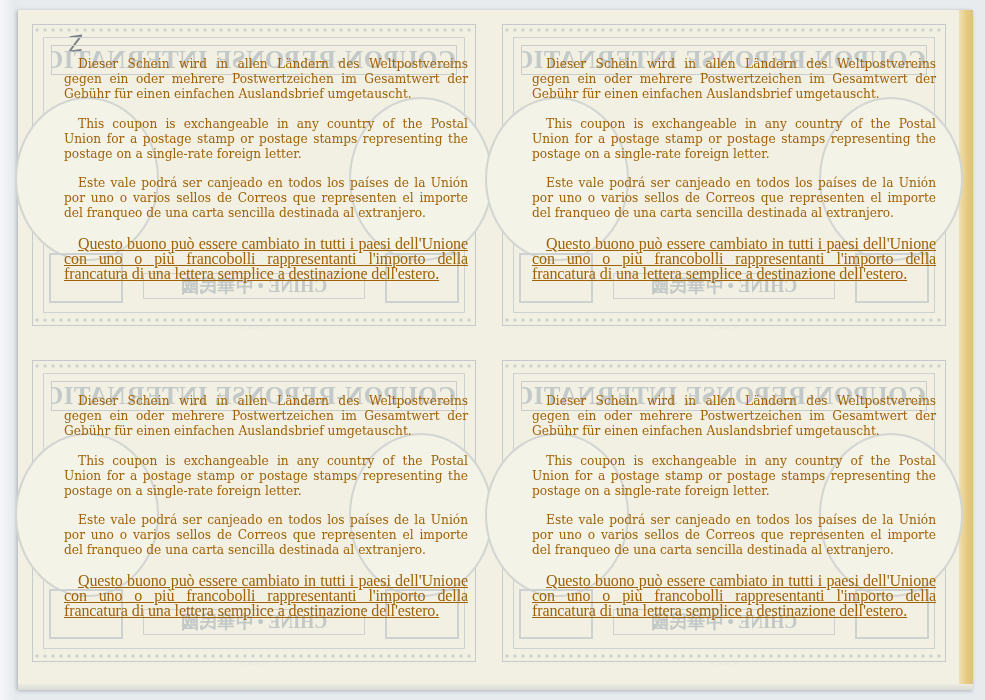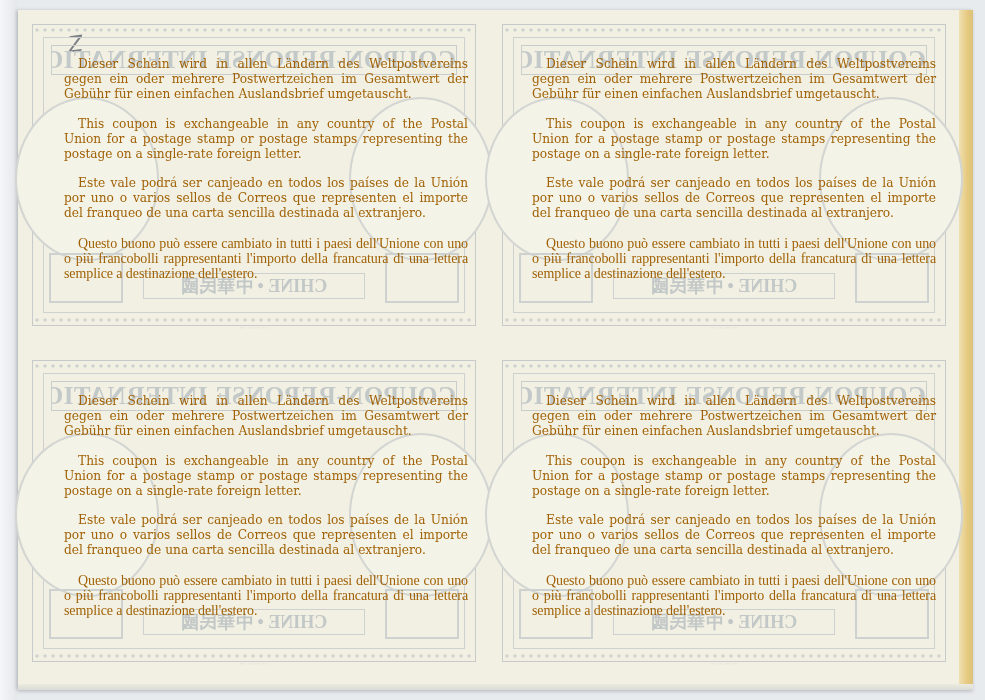--- a/index.html
+++ b/index.html
@@ -81,21 +81,21 @@
     position: absolute; bottom: -6px; left: 0; right: 0; text-align: center;
     color: #cfd2d0; font-size: 6px; font-family: "DejaVu Sans", sans-serif; transform: scaleX(-1);
   }
   .text-block {
     position: absolute; left: 40px; top: 41px; width: 404px;
     color: #a16207; font-family: "DejaVu Serif", serif; font-size: 12.2px; line-height: 15px;
   }
   .para {
     margin: 0 0 14.5px 0; text-align: justify; text-align-last: left; text-indent: 14px;
   }
-  .para.it { font-family: "Liberation Serif", serif; font-size: 14px; letter-spacing: -0.1px; }
+  .para.it { font-family: "Liberation Serif", serif; font-size: 16px; letter-spacing: -0.1px; text-decoration: underline; }
 </style>
 </head>
 <body>
 
 <div class="scan-bg"></div>
 
 <div class="sheet">
   <div class="sheet-edge"></div>
   <div class="sheet-bottom"></div>
   <div class="pencil-mark">Z</div>

